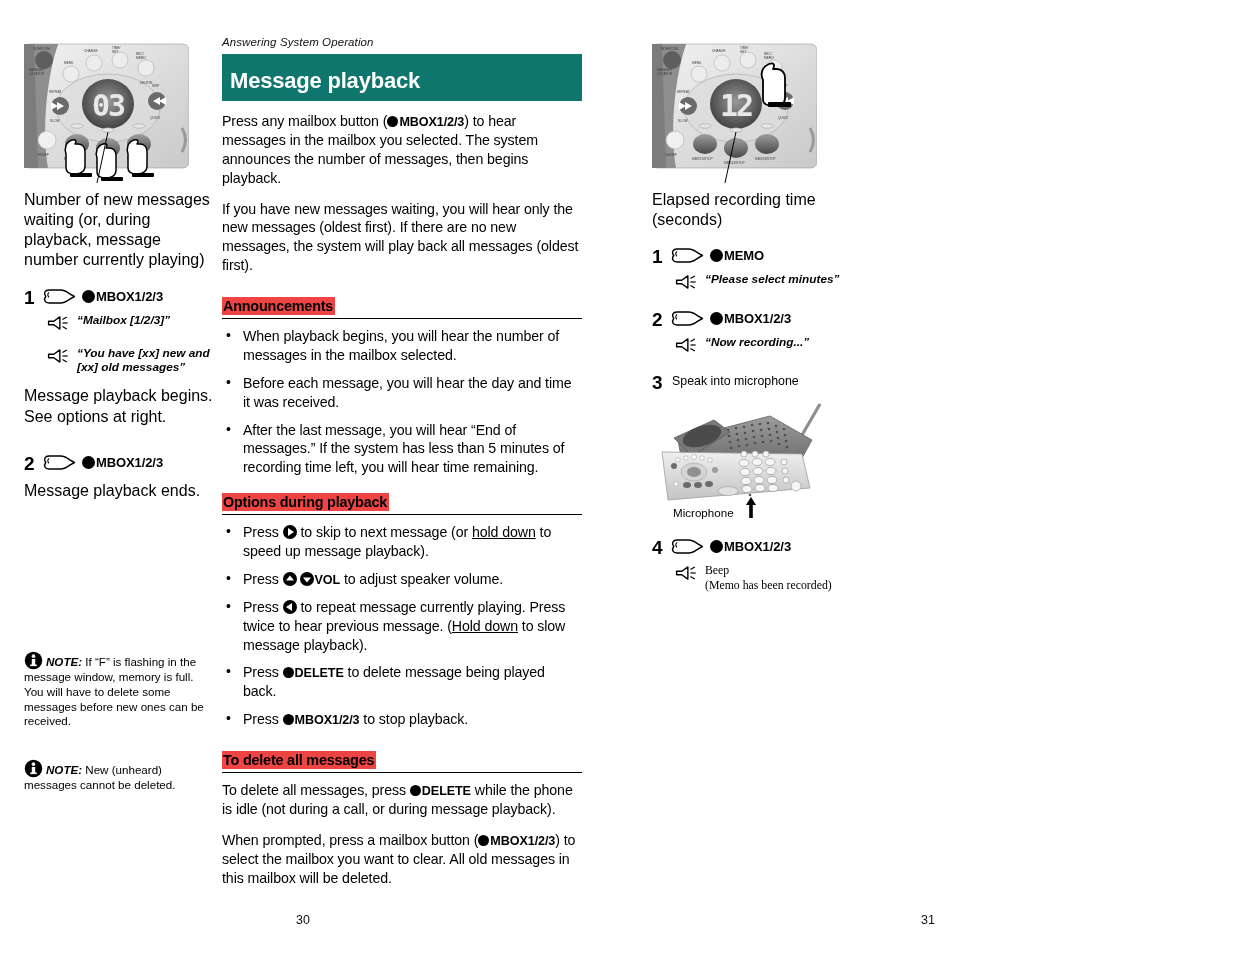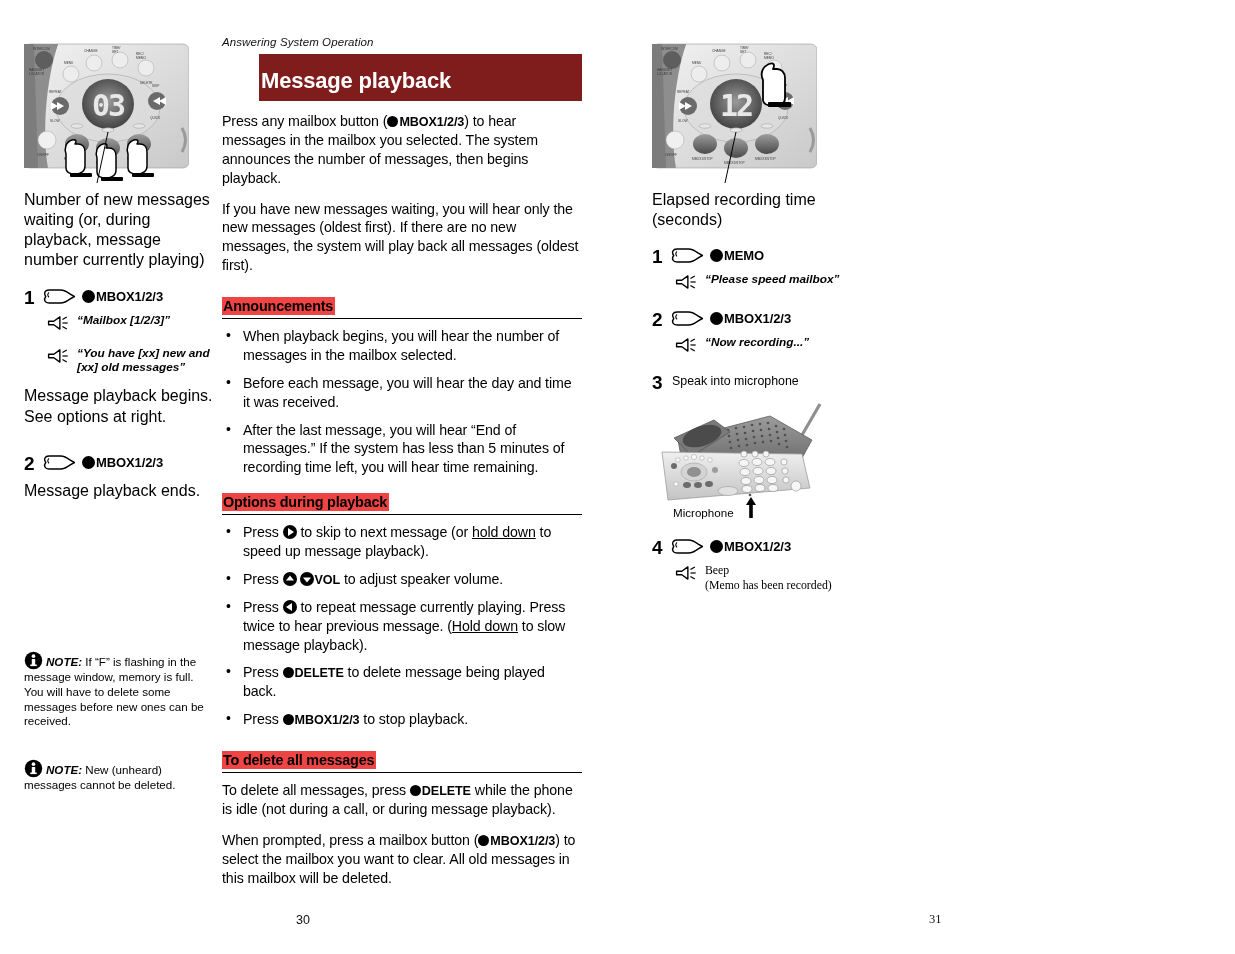--- a/index.html
+++ b/index.html
@@ -36,29 +36,28 @@
     font-family: "Liberation Sans", sans-serif;
     font-style: italic;
     font-size: 11.5px;
     color: #111;
     margin-bottom: 6px;
     letter-spacing: 0.1px;
   }
 
   
   .banner {
-    background: #7f1d1d;
+    background: #0f766e;
     color: #ffffff;
     font-size: 22px;
     font-weight: bold;
     letter-spacing: -0.2px;
-    padding: 16px 0 9px 2px;
+    padding: 16px 0 9px 8px;
     line-height: 1.0;
     margin-bottom: 11px;
-    margin-left: 37px;
   }
 
   
   p.body {
     font-size: 14.2px;
     line-height: 1.33;
     margin: 0 0 12px 0;
     letter-spacing: -0.1px;
   }
 
@@ -180,21 +179,21 @@
   .noteword { font-style: italic; font-weight: bold; text-align: right; }
 
   
   .pagenum {
     position: absolute;
     bottom: 27px;
     font-size: 12.5px;
     color: #111;
   }
   .page.left  .pagenum { left: 296px; }
-  .page.right .pagenum { left: 312px; font-family: Liberation Serif, serif; }
+  .page.right .pagenum { left: 304px; }
 </style>
 </head>
 <body>
 
 <div class="spread">
 
   <div class="page left">
 
     <div class="marginal">
 
@@ -481,21 +480,21 @@
           <span class="dot"></span><span class="btnlabel">MEMO</span>
         </div>
       </div>
       <div class="voice">
         <svg class="spk" viewBox="0 0 30 20">
           <path d="M3 8 l6 0 l7 -5 l0 14 l-7 -5 l-6 0 z" fill="#fff" stroke="#000" stroke-width="1.6" stroke-linejoin="round"></path>
           <line x1="19" y1="10" x2="25" y2="10" stroke="#000" stroke-width="1.4"></line>
           <line x1="19" y1="6" x2="24" y2="3" stroke="#000" stroke-width="1.4"></line>
           <line x1="19" y1="14" x2="24" y2="17" stroke="#000" stroke-width="1.4"></line>
         </svg>
-        <div class="voicetxt">“Please speed mailbox”</div>
+        <div class="voicetxt">“Please select minutes”</div>
       </div>
 
       <div class="step" style="margin-top:18px;">
         <div class="stepnum">2</div>
         <svg class="hand" viewBox="0 0 44 22">
           <path d="M7 11 c-3 -4 -1 -8 4 -8 l14 0 c5 0 8 2 12 5 l5 3 l-5 3 c-4 3 -7 5 -12 5 l-14 0 c-5 0 -7 -4 -4 -8 z" fill="#fff" stroke="#000" stroke-width="1.8" stroke-linejoin="round"></path>
           <path d="M11 6 c-2 2 -2 4 0 6" fill="none" stroke="#000" stroke-width="1.3"></path>
         </svg>
         <div class="stepbtn">
           <span class="dot"></span><span class="btnlabel">MBOX1/2/3</span>

